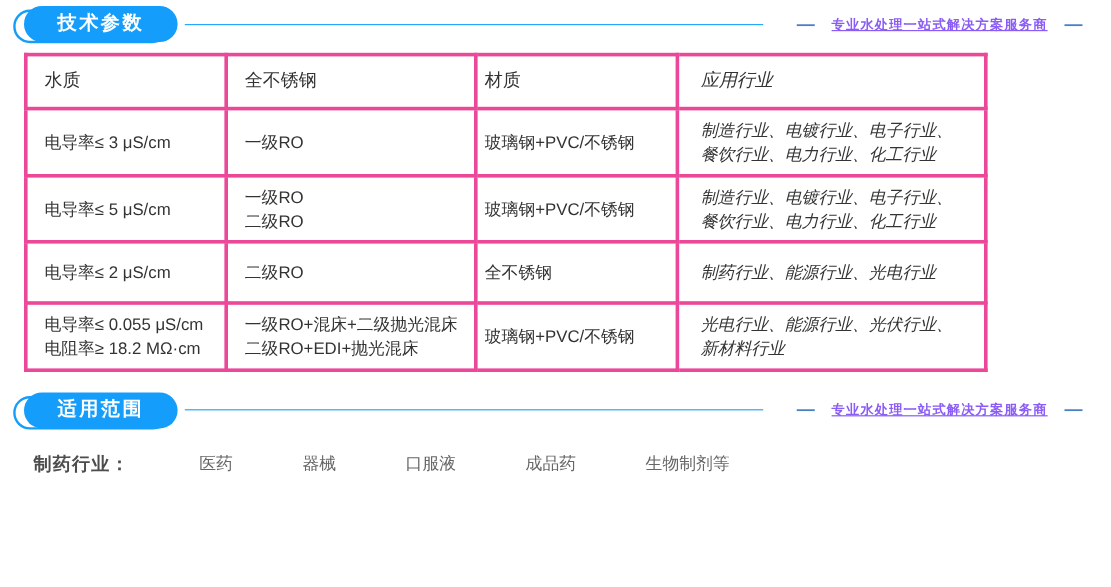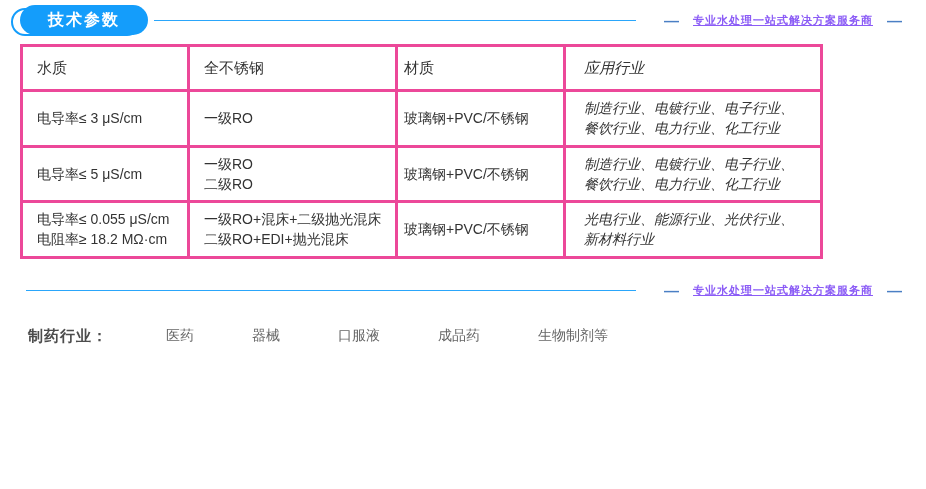--- a/index.html
+++ b/index.html
@@ -101,34 +101,44 @@
       </tr>
       <tr>
         <td>电导率≤ 5 μS/cm</td>
         <td>一级RO
 二级RO</td>
         <td class="mat">玻璃钢+PVC/不锈钢</td>
         <td class="ind">制造行业、电镀行业、电子行业、
 餐饮行业、电力行业、化工行业</td>
       </tr>
       <tr>
+        <td>电导率≤ 2 μS/cm</td>
+        <td>二级RO</td>
+        <td class="mat">全不锈钢</td>
+        <td class="ind">制药行业、能源行业、光电行业</td>
+      </tr>
+      <tr>
         <td>电导率≤ 0.055 μS/cm
 电阻率≥ 18.2 MΩ·cm</td>
         <td>一级RO+混床+二级抛光混床
 二级RO+EDI+抛光混床</td>
         <td class="mat">玻璃钢+PVC/不锈钢</td>
         <td class="ind">光电行业、能源行业、光伏行业、
 新材料行业</td>
       </tr>
     </tbody>
   </table>
 
   <div class="spacer"></div>
 
   <div class="section-header">
+    <div class="badge-wrap">
+      <div class="badge-outline"></div>
+      <div class="badge">适用范围</div>
+    </div>
     <div class="rule"></div>
     <span class="slogan-dash">—</span>
     <span class="slogan">专业水处理一站式解决方案服务商</span>
     <span class="slogan-dash">—</span>
   </div>
 
   <div class="apply-row">
     <span class="apply-label">制药行业：</span>
     <span class="apply-item">医药</span>
     <span class="apply-item">器械</span>

